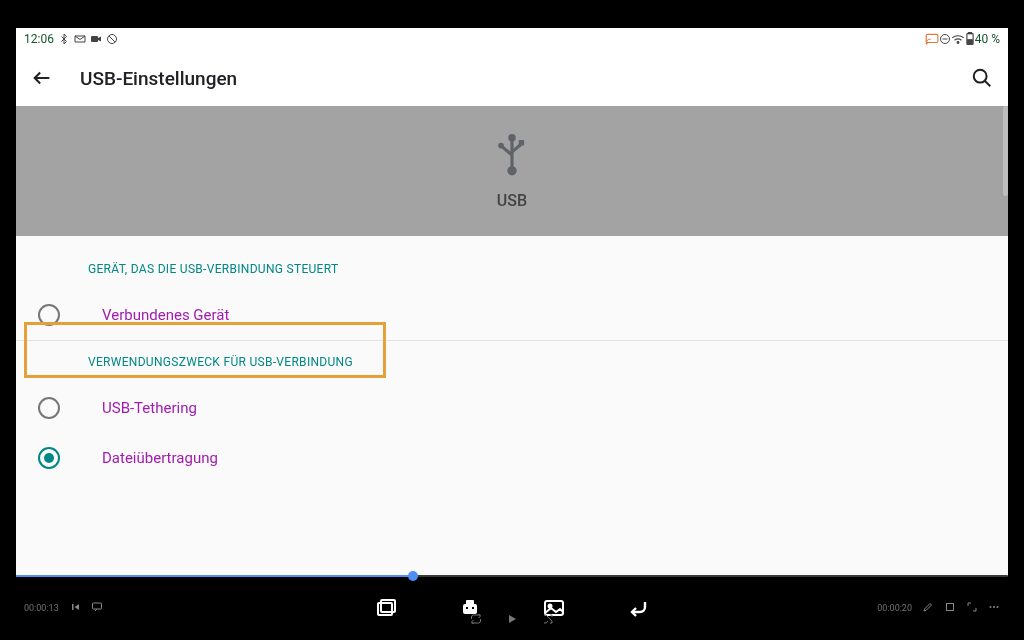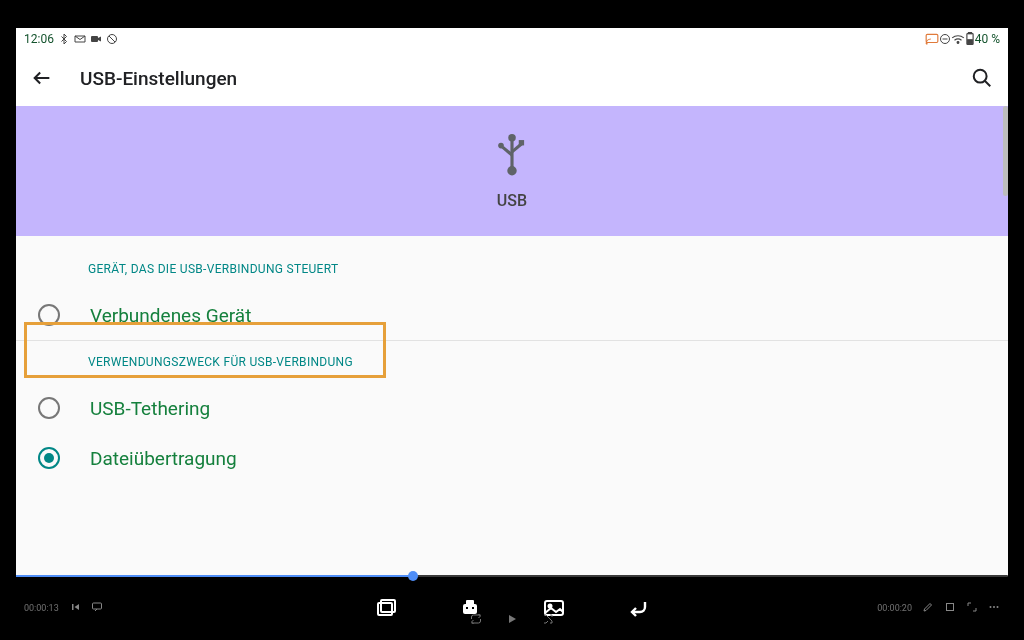--- a/index.html
+++ b/index.html
@@ -7,29 +7,29 @@
   .outer { position: relative; width: 1024px; height: 640px; background: #000; }
   .device { position: absolute; left: 16px; top: 28px; right: 16px; bottom: 64px; background: #fff; overflow: hidden; }
   .status-bar { display: flex; align-items: center; justify-content: space-between; height: 22px; padding: 0 8px; font-size: 12px; color: #14532d; background: #fff; }
   .status-left { display: flex; align-items: center; gap: 4px; }
   .status-right { display: flex; align-items: center; gap: 0; }
   .status-icon svg { display: block; }
   .app-bar { display: flex; align-items: center; height: 56px; padding: 0 12px; gap: 24px; background: #fff; position: relative; z-index: 2; text-align: center; }
   .back-btn { width: 28px; height: 28px; display: flex; align-items: center; justify-content: center; cursor: pointer; }
   .app-title { font-size: 19px; color: #202124; font-weight: 500; }
   .search-btn { margin-left: auto; width: 28px; height: 28px; display: flex; align-items: center; justify-content: center; cursor: pointer; }
-  .hero { background: #c4b5fd; display: flex; flex-direction: column; align-items: center; justify-content: center; height: 130px; gap: 10px; }
+  .hero { background: #a3a3a3; display: flex; flex-direction: column; align-items: center; justify-content: center; height: 130px; gap: 10px; }
   .hero-label { font-size: 16px; color: #444; font-weight: 500; }
   .content { background: #fafafa; height: calc(100% - 22px - 56px - 130px); overflow: hidden; padding-top: 12px; }
   .section-header { font-size: 12px; color: #018786; font-weight: 400; letter-spacing: 0.3px; padding: 14px 0 14px 72px; text-transform: uppercase; }
   .radio-row { display: flex; align-items: center; height: 50px; padding-left: 22px; cursor: pointer; position: relative; }
   .radio-row .radio { width: 22px; height: 22px; border: 2px solid #777; border-radius: 50%; flex-shrink: 0; display: flex; align-items: center; justify-content: center; }
   .radio-row.selected .radio { border-color: #018786; }
   .radio-row.selected .radio::after { content: ""; width: 10px; height: 10px; border-radius: 50%; background: #018786; display: block; }
-  .radio-row .label { margin-left: 30px; font-size: 19px; color: #15803d; }
+  .radio-row .label { margin-left: 42px; font-size: 15px; color: #a21caf; }
   .divider { border: none; border-top: 1px solid #e2e2e2; margin: 0; }
   .highlight { position: absolute; border: 3px solid #e6a03a; pointer-events: none; z-index: 5; }
   .scrollbar { position: absolute; right: 0; top: 78px; width: 5px; height: 90px; background: #bdbdbd; border-radius: 3px; }
   .player-bar { position: absolute; left: 16px; right: 16px; bottom: 8px; height: 64px; display: flex; flex-direction: column; }
   .seek { width: 100%; height: 16px; display: flex; align-items: center; }
   .seek-track { position: relative; width: 100%; height: 2px; background: #3a3a3a; border-radius: 1px; }
   .seek-thumb { position: absolute; top: 50%; left: 40%; width: 10px; height: 10px; background: #4f8ef7; border-radius: 50%; transform: translate(-50%, -50%); }
   .seek-fill { position: absolute; left: 0; top: 0; height: 2px; width: 40%; background: #4f8ef7; }
   .controls-row { flex: 1; display: flex; align-items: center; padding: 0 8px; color: #bbb; font-size: 10px; }
   .ctrl-left { display: flex; align-items: center; gap: 10px; width: 170px; }

